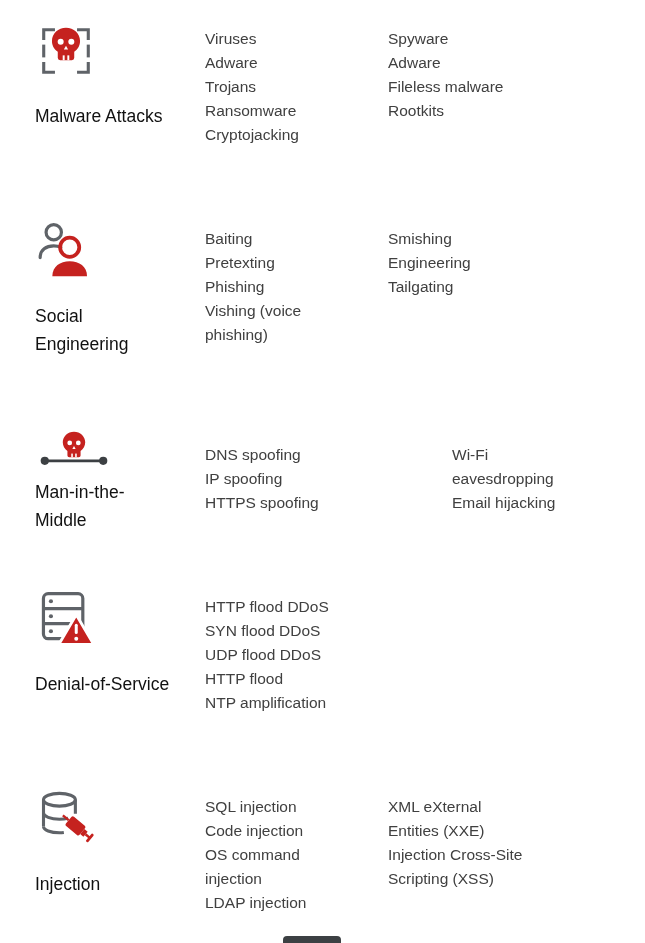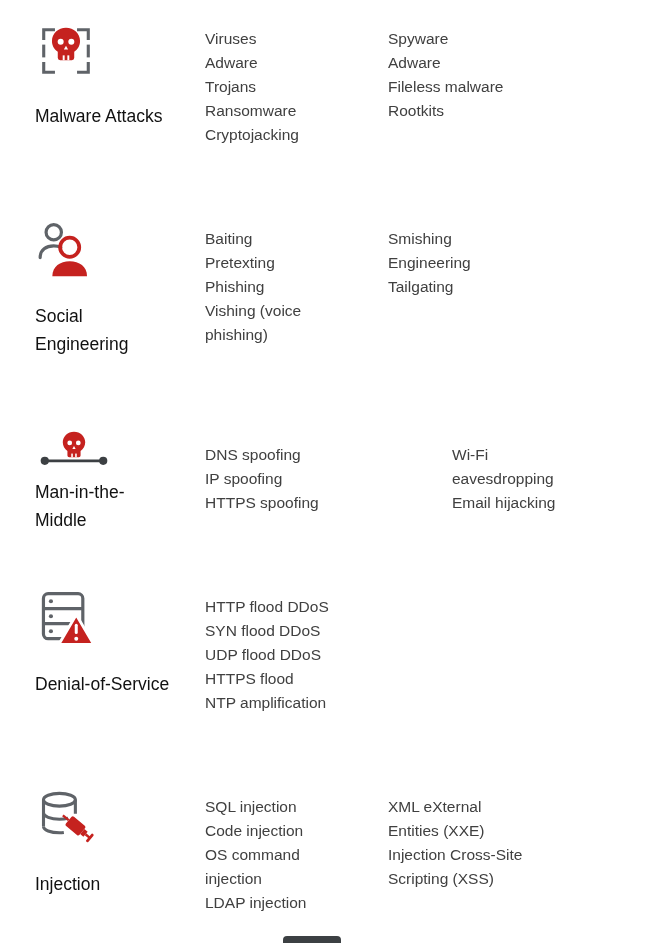--- a/index.html
+++ b/index.html
@@ -131,21 +131,21 @@
           <rect x="42.4" y="38" width="3.2" height="11" rx="1.6" fill="#fff"></rect>
           <circle cx="44" cy="54" r="2.1" fill="#fff"></circle>
         </svg>
       </div>
       <h2 class="section-title">Denial-of-Service</h2>
     </div>
     <div class="col col1">
         <div class="list-item">HTTP flood DDoS</div>
         <div class="list-item">SYN flood DDoS</div>
         <div class="list-item">UDP flood DDoS</div>
-        <div class="list-item">HTTPS flood</div>
+        <div class="list-item">HTTP flood</div>
         <div class="list-item">NTP amplification</div>
       </div>
     <div class="col col2"></div>
   </section>
 
   <section class="row last">
     <div class="left">
       <div class="icon-box">
         <svg width="62" height="60" viewBox="0 0 66 64" fill="none">
           <ellipse cx="26" cy="12.5" rx="17" ry="6.8" stroke="#5f6368" stroke-width="3.3"></ellipse>

